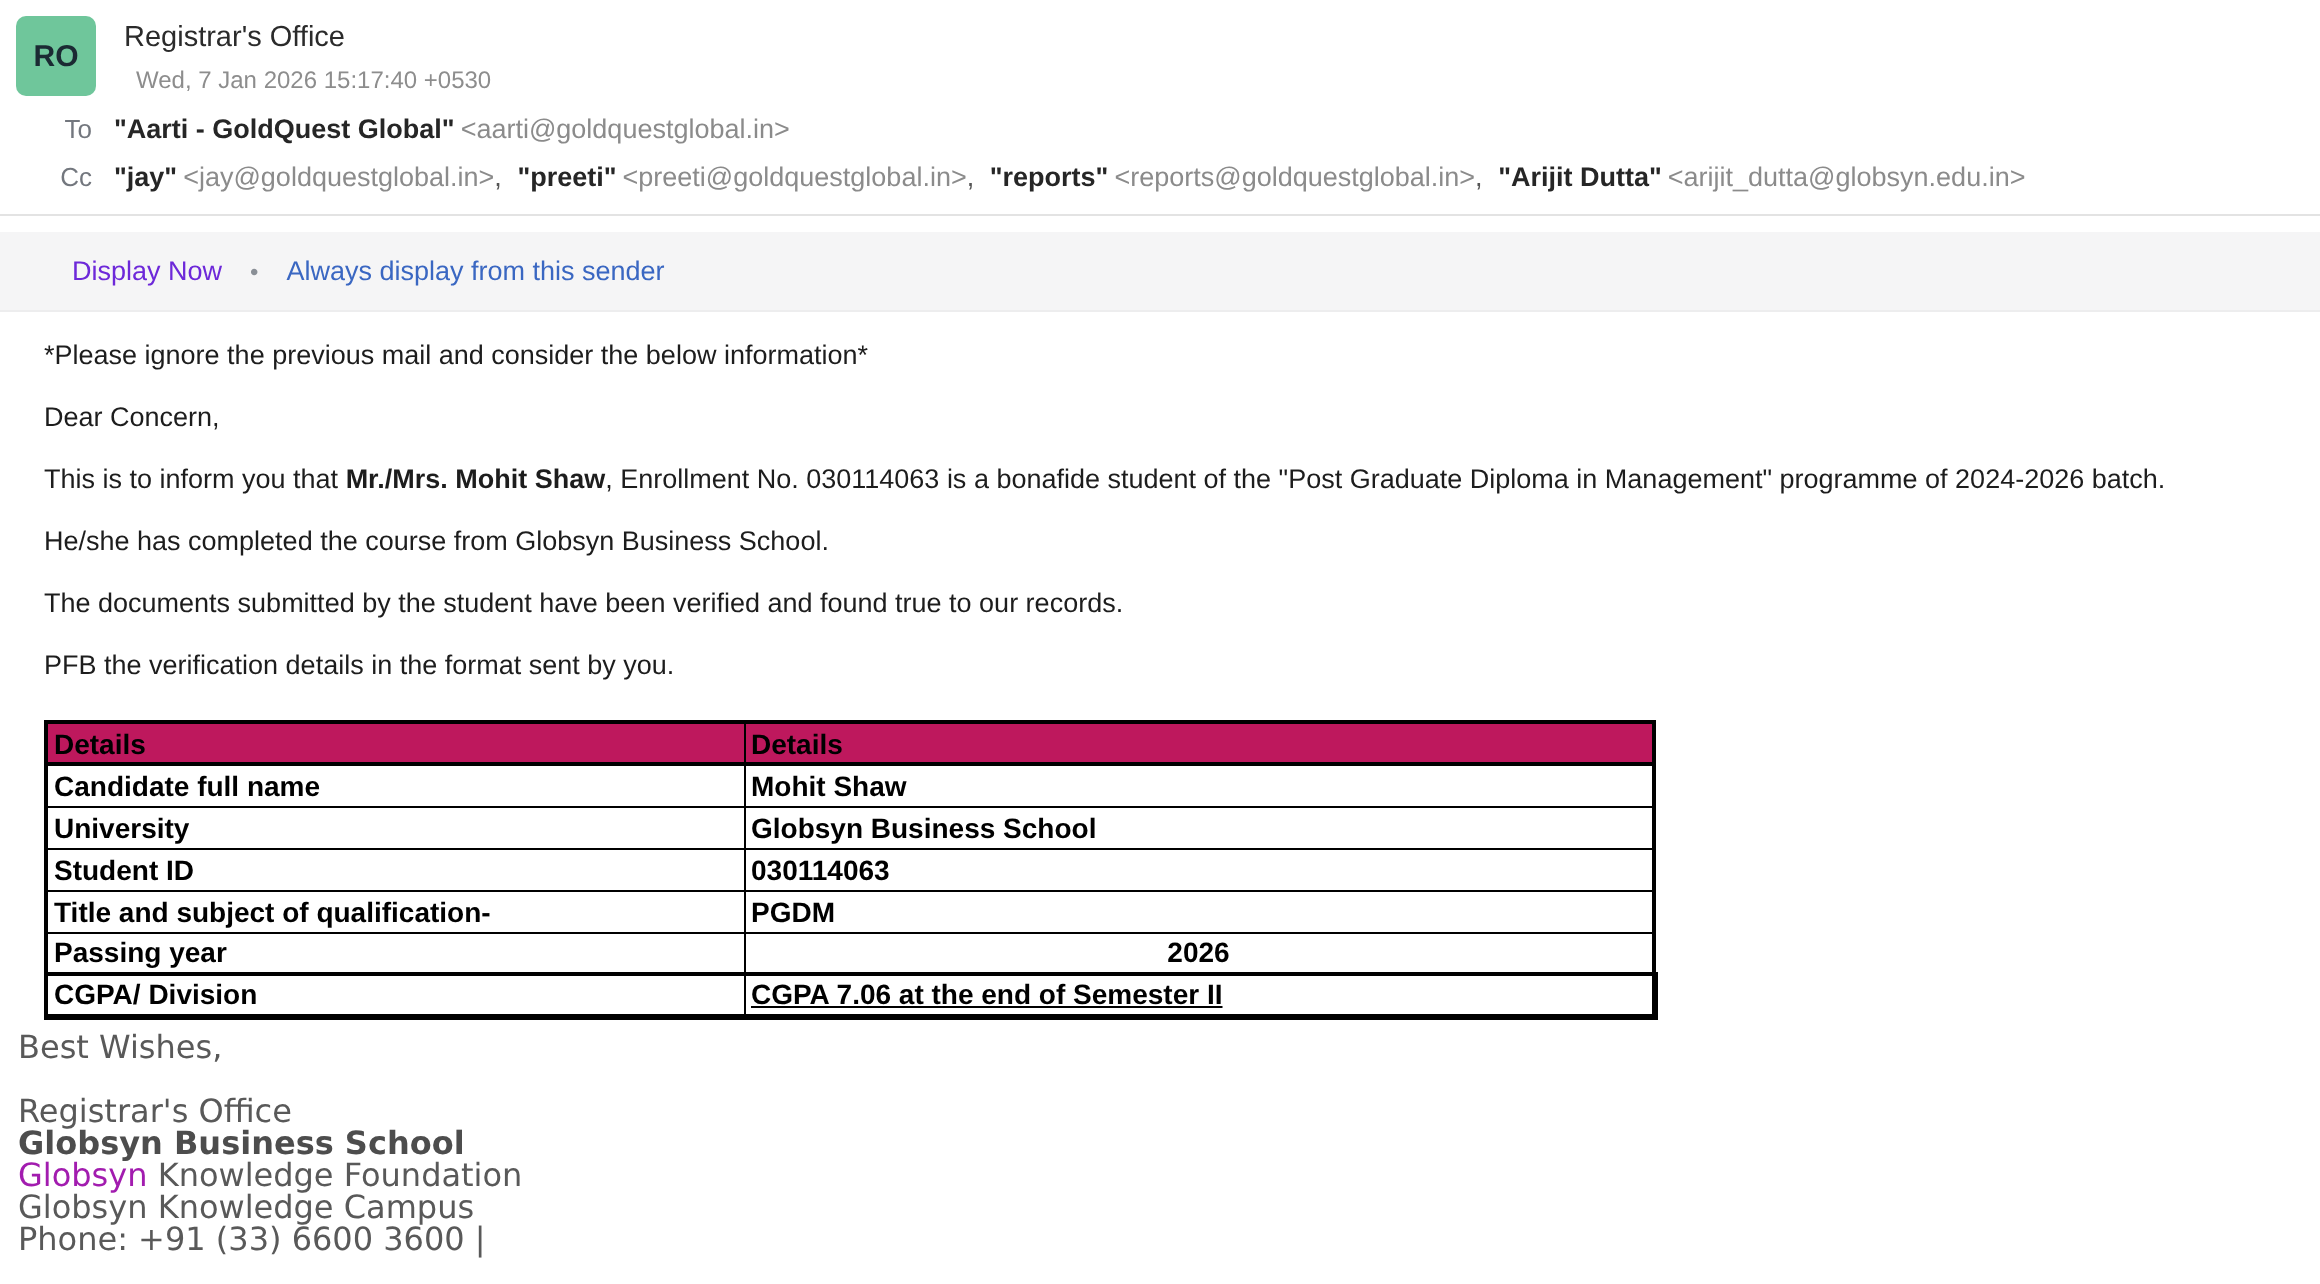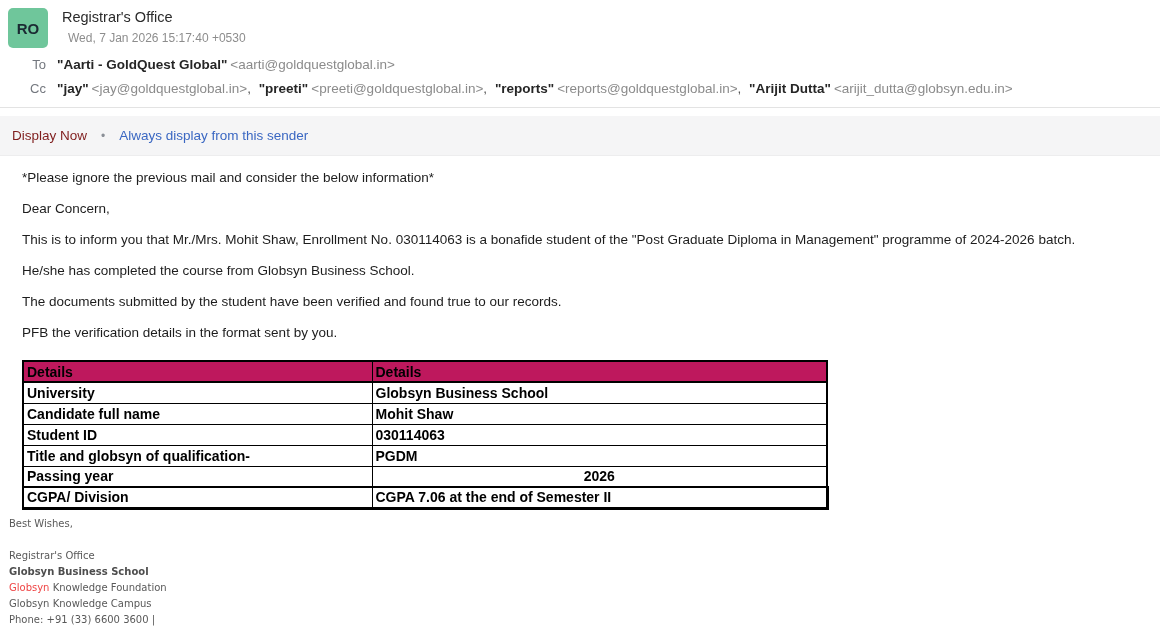--- a/index.html
+++ b/index.html
@@ -4,21 +4,21 @@
 <style>
   * { box-sizing: border-box; }
   html,body { margin:0; padding:0; }
   body {
     width:1160px; height:642px; overflow:hidden;
     background:#ffffff; color:#222222;
     font-family:"Liberation Sans", sans-serif;
   }
 
   
-  .mail-header { padding:8px 0 0 8px; display:flex; align-items:flex-start; }
+  .mail-header { padding:8px 0 0 8px; display:flex; align-items:center; }
   .avatar {
     width:40px; height:40px; border-radius:5px;
     background:#6fc69b; color:#1b2a33;
     font-weight:bold; font-size:15px;
     display:flex; align-items:center; justify-content:center;
     flex:0 0 auto;
   }
   .sender-block { margin-left:14px; padding-top:0; }
   .sender-name { font-size:14.5px; color:#2b2b2b; line-height:18px; }
   .sender-date { font-size:12px; color:#8d8d8d; margin-top:5px; margin-left:6px; }
@@ -32,58 +32,58 @@
 
   
   .divider { border:none; border-top:1px solid #e3e3e3; margin:11px 0 0 0; }
   .banner {
     margin-top:8px; height:40px; background:#f5f5f6;
     display:flex; align-items:center;
     font-size:13.5px; color:#55585e;
     border-bottom:1px solid #ededee;
   }
   .banner-msg { margin-left:22px; }
-  .banner-link { color:#7f1d1d; cursor:pointer; margin-left:12px; text-decoration:none; }
+  .banner-link { color:#6d28d9; cursor:pointer; margin-left:36px; text-decoration:none; }
   .banner-dot { color:#8a8f96; margin-left:14px; font-size:12px; }
   .banner-link2 { color:#3a67c2; cursor:pointer; margin-left:14px; text-decoration:none; }
 
   
   .mail-body { padding:13px 0 0 22px; font-size:13.5px; color:#1d1d1d; }
   .mail-body p { margin:0 0 14px 0; line-height:17px; }
-  .bold { font-weight:normal; }
+  .bold { font-weight:bold; }
 
   
   table.verify {
     border-collapse:collapse; margin-top:19px;
     font-size:14px; font-weight:bold; color:#000;
   }
   table.verify th, table.verify td {
     border:1px solid #000; height:21px;
     padding:0 3px; text-align:left; vertical-align:middle;
     font-weight:bold;
   }
   table.verify { border:2px solid #000; }
   table.verify th {
     background:#be185d; border-bottom:2px solid #000;
   }
   table.verify .col-label { width:349px; }
   table.verify .col-value { width:455px; }
   table.verify td.right { text-align:center; }
   table.verify tr.last td { border-top:2px solid #000; border-bottom:3px solid #000; }
-  table.verify tr.last td:last-child { border-right:3px solid #000; }
+  table.verify tr.last td:last-child { border-right:3px solid #000;text-decoration:underline; }
 
   
   .signature {
     margin:6px 0 0 9px;
     font-family:"DejaVu Sans", sans-serif;
-    font-size:10px; line-height:16px; color:#595959;
+    font-size:16px; line-height:16px; color:#595959;
   }
   .sig-gap { height:16px; }
   .sig-bold { font-weight:bold; color:#4d4d4d; }
-  .sig-red { color:#ef4444; }
+  .sig-red { color:#a21caf; }
 </style>
 </head>
 <body>
 
 <div class="mail-header">
   <div class="avatar">
       <span>RO</span>
     </div>
   <div class="sender-block">
     <div class="sender-name">Registrar's Office</div>
@@ -125,33 +125,33 @@
 
   <table class="verify">
     <thead>
       <tr>
         <th class="col-label">Details</th>
         <th class="col-value">Details</th>
       </tr>
     </thead>
     <tbody>
       <tr>
+        <td>Candidate full name</td>
+        <td>Mohit Shaw</td>
+      </tr>
+      <tr>
         <td>University</td>
         <td>Globsyn Business School</td>
-      </tr>
-      <tr>
-        <td>Candidate full name</td>
-        <td>Mohit Shaw</td>
       </tr>
       <tr>
         <td>Student ID</td>
         <td>030114063</td>
       </tr>
       <tr>
-        <td>Title and globsyn of qualification-</td>
+        <td>Title and subject of qualification-</td>
         <td>PGDM</td>
       </tr>
       <tr>
         <td>Passing year</td>
         <td class="right">2026</td>
       </tr>
       <tr class="last">
         <td>CGPA/ Division</td>
         <td>CGPA 7.06 at the end of Semester II</td>
       </tr>

